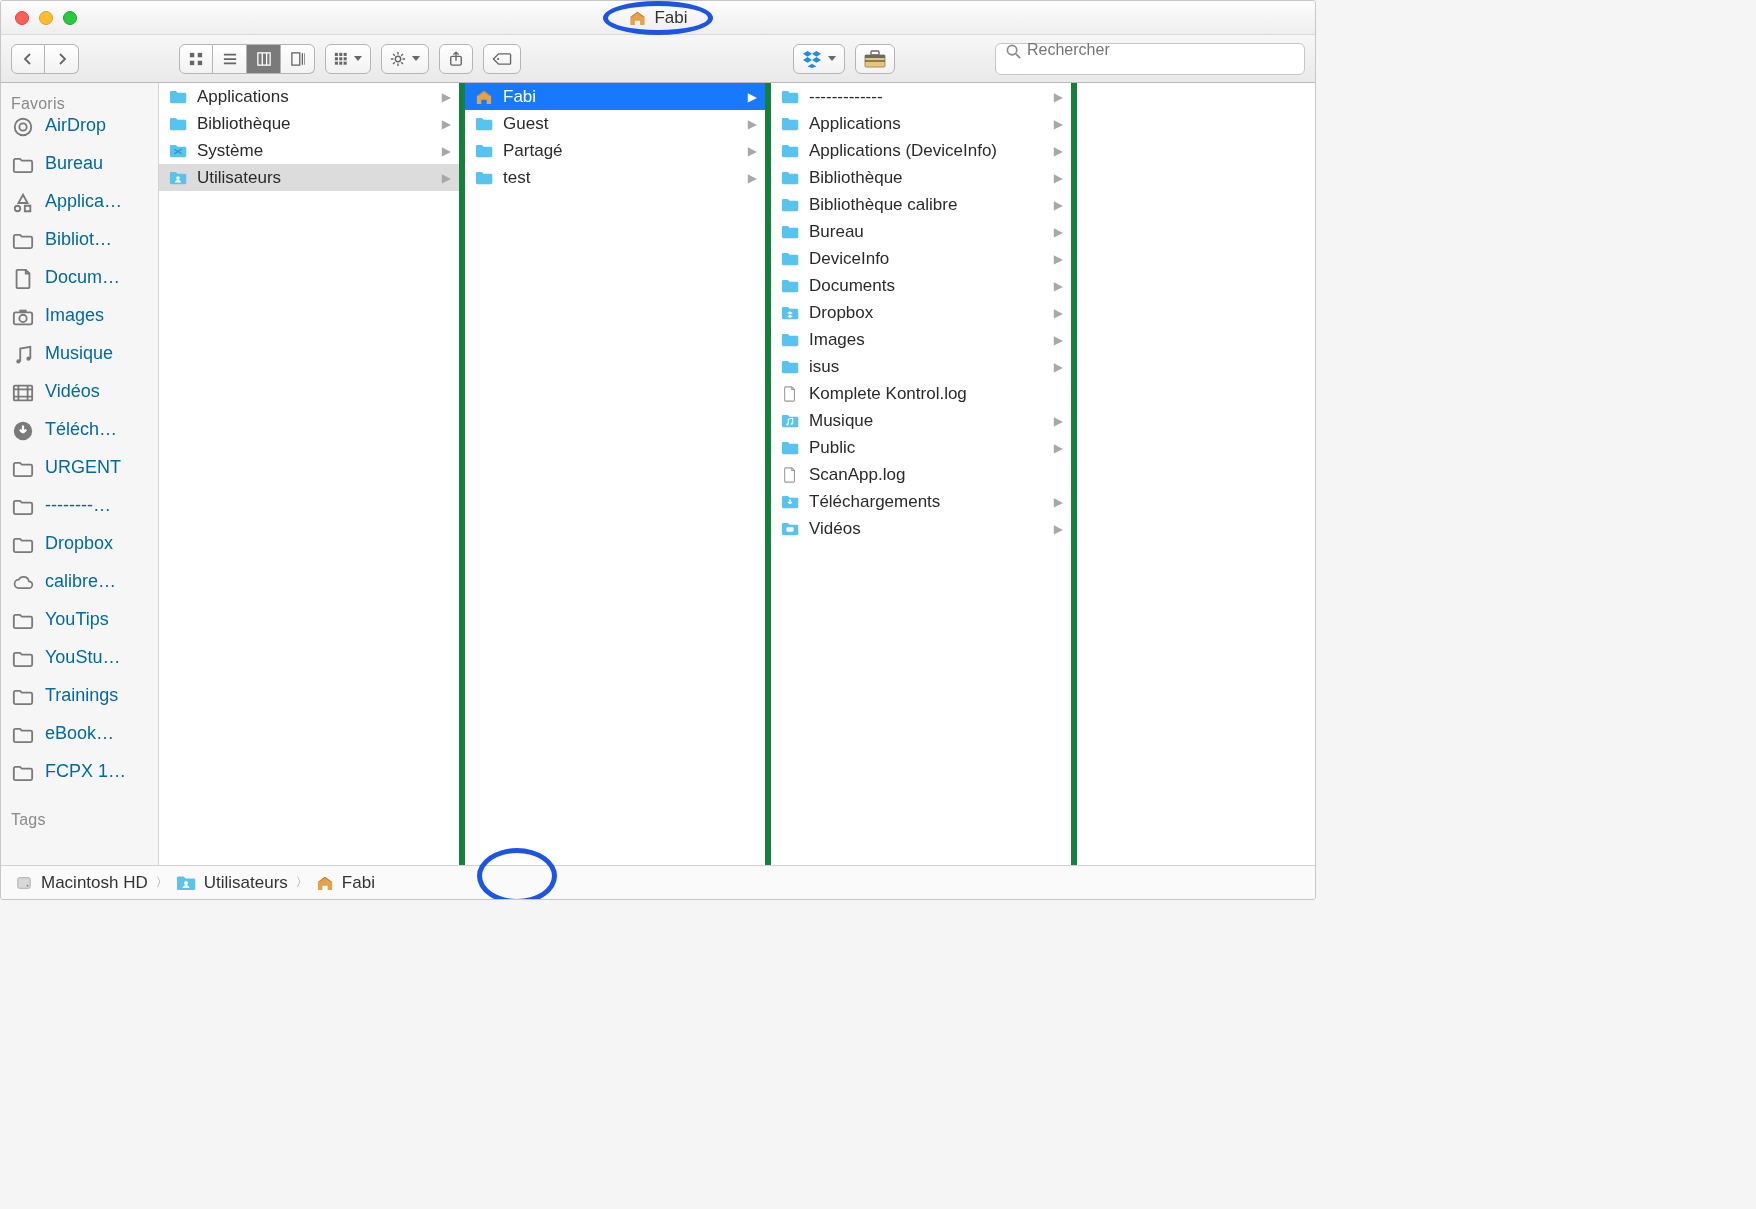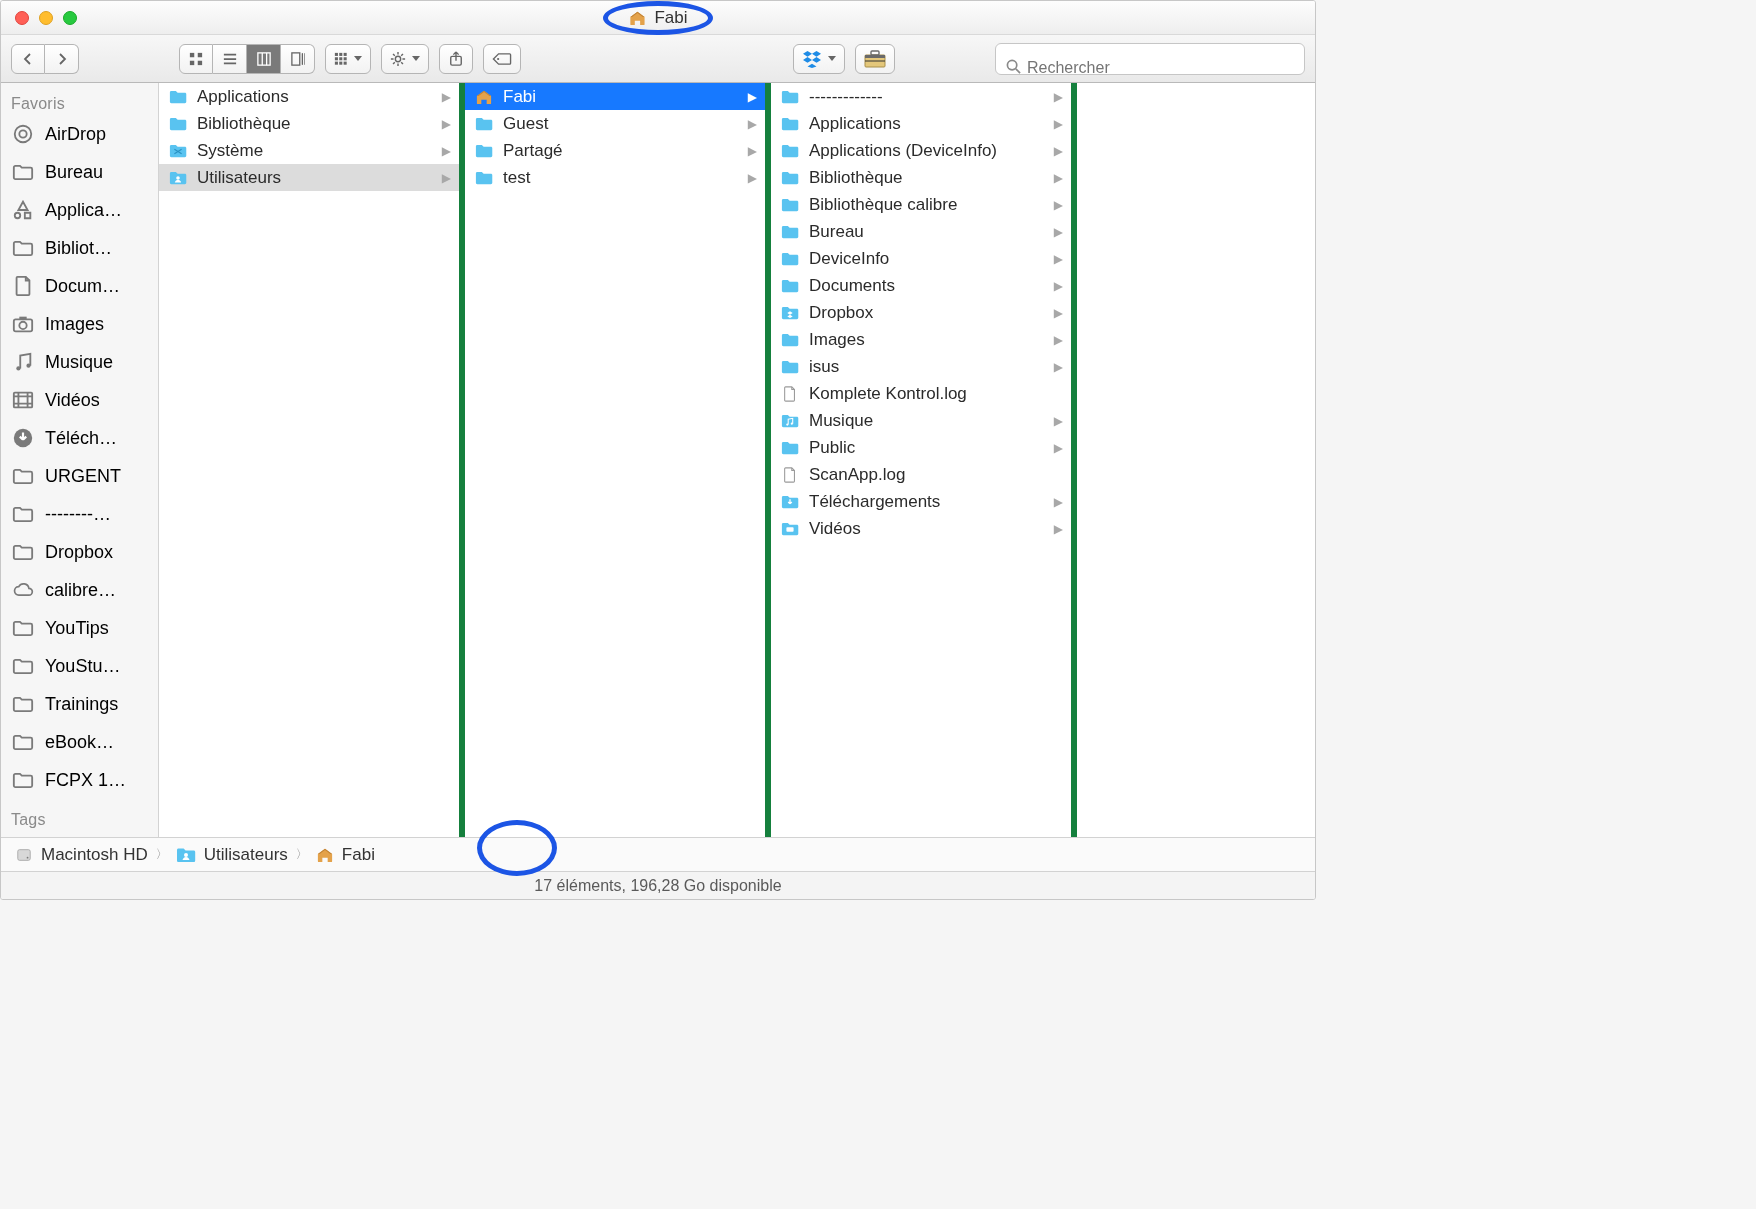--- a/index.html
+++ b/index.html
@@ -21,29 +21,29 @@
   .toolbar{height:48px;background:linear-gradient(#f7f7f7,#e9e9e9);border-bottom:1px solid #b9b9b9;display:flex;align-items:center;padding:0 10px;gap:10px;}
   .nav-group{display:flex;}
   .tbtn{height:30px;min-width:34px;border:1px solid #b5b5b5;background:linear-gradient(#ffffff,#f2f2f2);display:flex;align-items:center;justify-content:center;color:#555;font-size:15px;padding:0 8px;}
   .tbtn:first-child{border-top-left-radius:6px;border-bottom-left-radius:6px;}
   .tbtn:last-child{border-top-right-radius:6px;border-bottom-right-radius:6px;}
   .group{display:flex;}
   .group .tbtn + .tbtn{border-left:none;}
   .tbtn.active{background:#7a7a7a;color:white;}
   .single{border-radius:6px;}
   .spacer{flex:1;}
-  .searchbox{display:flex;align-items:flex-start;width:310px;height:30px;border:1px solid #c6c6c6;border-radius:6px;background:#fff;color:#8a8a8a;padding:15px 10px;gap:6px;}
+  .searchbox{display:flex;align-items:flex-end;width:310px;height:30px;border:1px solid #c6c6c6;border-radius:6px;background:#fff;color:#8a8a8a;padding:15px 10px;gap:6px;}
   .searchbox input{border:none;outline:none;width:100%;font-size:16px;background:transparent;color:#555;}
   .searchbox svg{flex-shrink:0;}
 
   
   .body{display:flex;flex:1;min-height:0;}
   .sidebar{width:158px;background:#f6f6f6;border-right:1px solid #d3d3d3;overflow:hidden;padding-top:6px;}
   .side-section-title{font-size:16px;color:#8a8a8a;padding:6px 10px 2px 10px;letter-spacing:.2px;}
-  .side-item{display:flex;align-items:center;gap:10px;height:38px;padding:0 10px;color:#000000;font-size:18px;white-space:nowrap;overflow:hidden;text-overflow:ellipsis;}
+  .side-item{display:flex;align-items:flex-start;gap:10px;height:38px;padding:0 10px;color:#0369a1;font-size:18px;white-space:nowrap;overflow:hidden;text-overflow:ellipsis;}
   .side-item .sicon{width:24px;height:24px;display:flex;align-items:center;justify-content:center;color:#6f6f6f;flex-shrink:0;}
 
   
   .columns{flex:1;display:flex;min-width:0;}
   .col{flex:0 0 306px;border-right:6px solid #15803d;overflow-y:auto;background:#fff;}
   .col.last{flex:1;border-right:none;}
   .row{height:27px;display:flex;align-items:center;gap:10px;padding:0 8px 0 10px;position:relative;font-size:17px;}
   .row .ricon{width:18px;height:16px;display:flex;align-items:center;justify-content:center;flex-shrink:0;}
   .row .rlabel{flex:1;white-space:nowrap;overflow:hidden;text-overflow:ellipsis;}
   .row .rarrow{color:#a8a8a8;font-size:12px;}
@@ -722,17 +722,14 @@
     <span class="sep">〉</span>
     <div class="crumb">
       <svg width="18" height="16">
           <use href="#sym-home"></use>
         </svg>
       <span>Fabi</span>
     </div>
     <div class="path-circle"></div>
   </div>
 
-  <div class="statusbar">
-    <span>17 éléments, 196,28 Go disponible</span>
-  </div>
 
 </div>
 
 </body></html>

